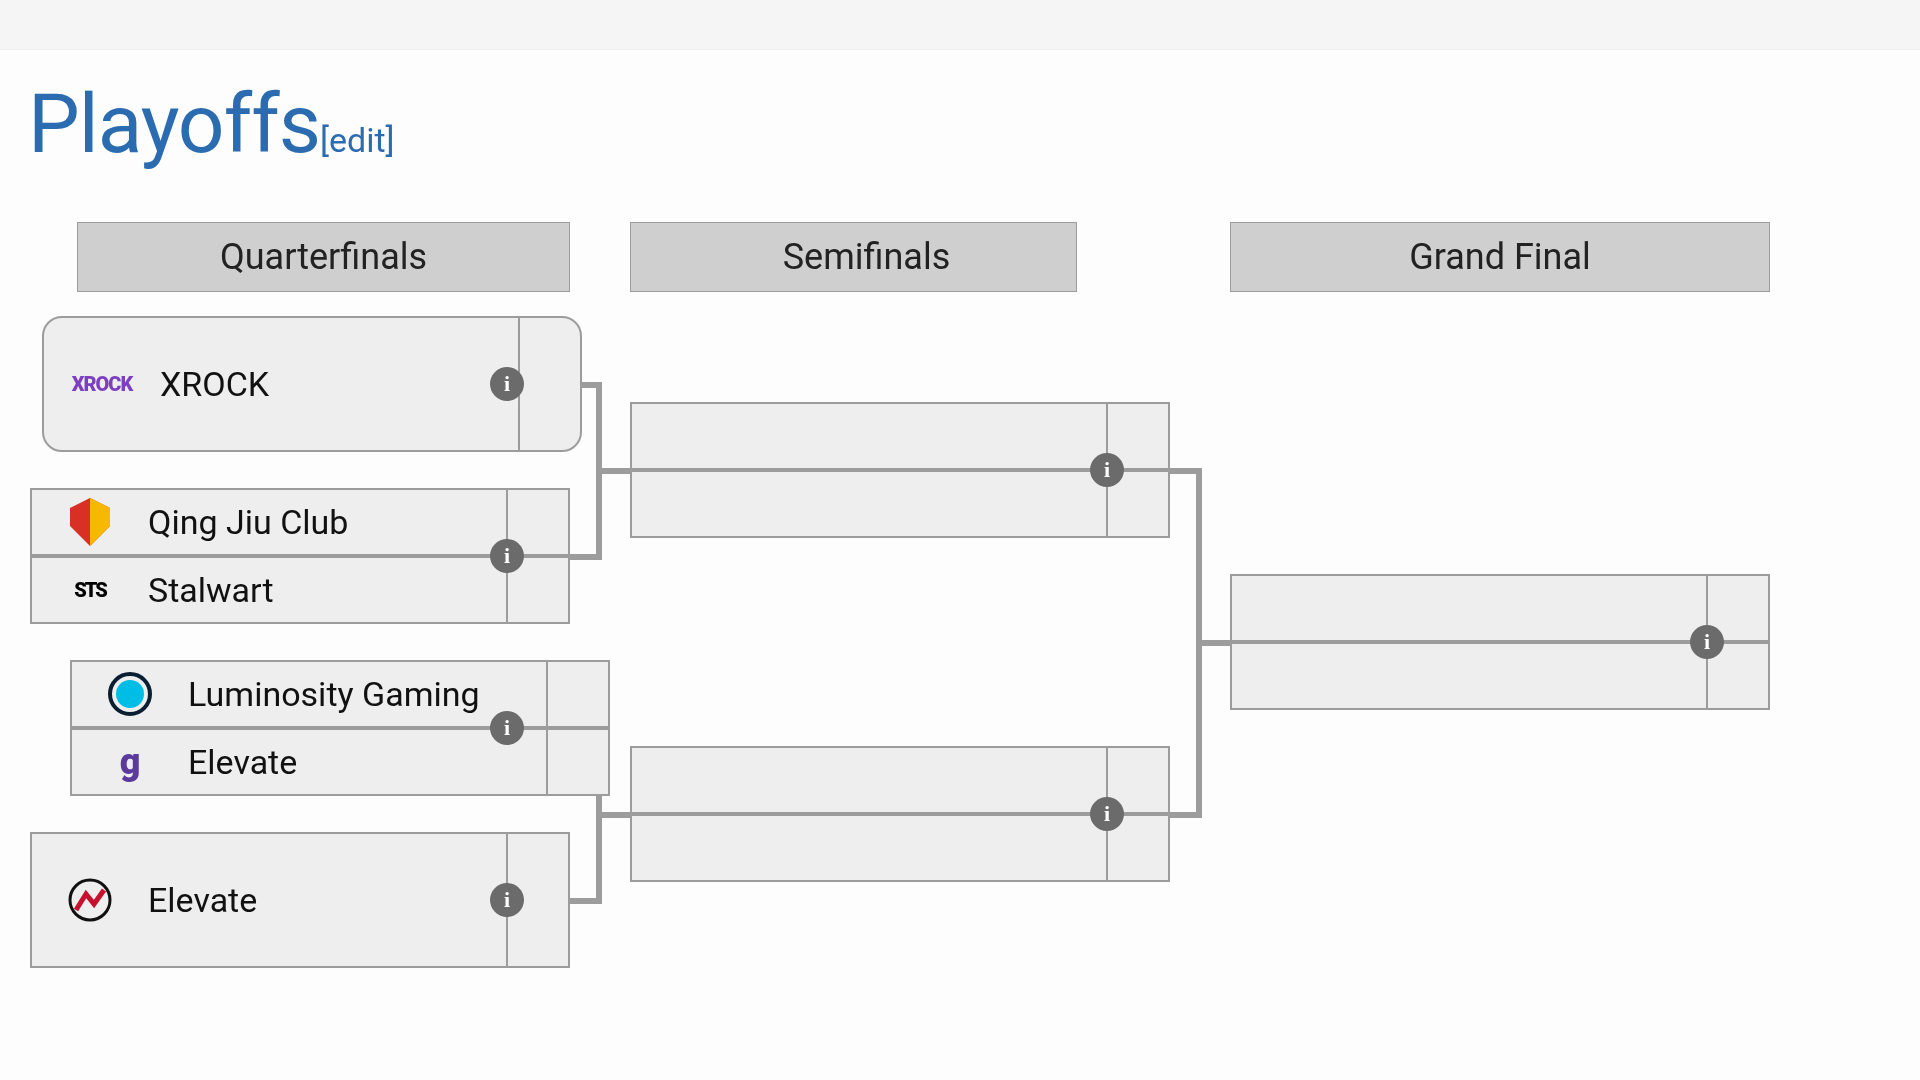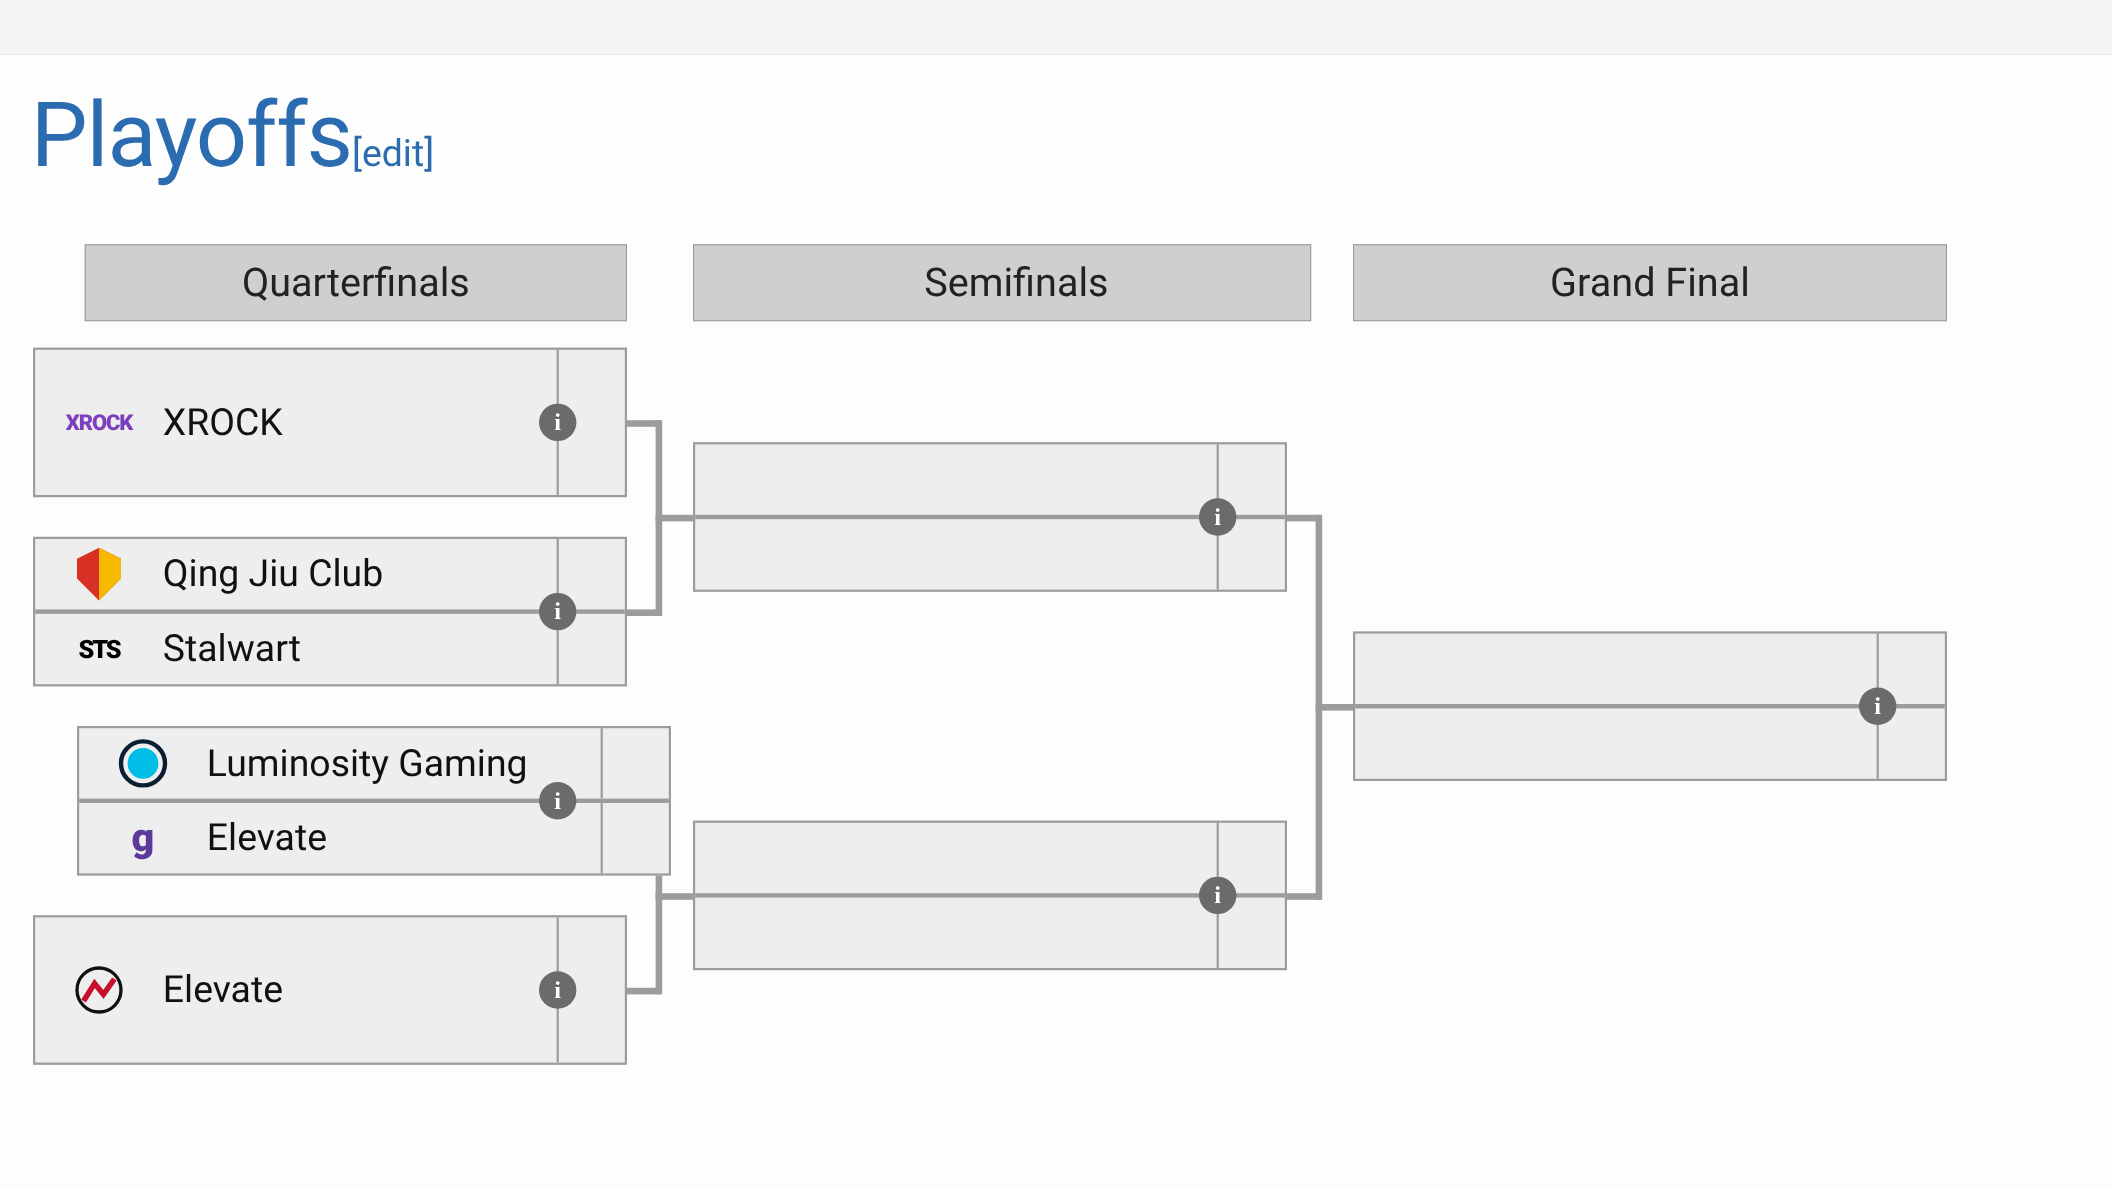--- a/index.html
+++ b/index.html
@@ -47,21 +47,21 @@
     height: 70px;
     background: #cfcfcf;
     border: 1px solid #9c9c9c;
     display: flex;
     align-items: center;
     justify-content: center;
     font-size: 36px;
     color: #222;
   }
   .rh-qf { left: 0; top: 0; width: 493px; margin-left: 47px; }
-  .rh-sf { left: 600px; top: 0; width: 562px; padding-left: 26px; }
+  .rh-sf { left: 600px; top: 0; width: 447px; padding-left: 26px; }
   .rh-gf { left: 1200px; top: 0; width: 540px; }
 
   .match {
     position: absolute;
     width: 540px;
     height: 136px;
     background: #eeeeee;
     border: 2px solid #9c9c9c;
     display: flex;
     flex-direction: column;
@@ -112,37 +112,37 @@
     z-index: 5;
   }
 
   .connector {
     position: absolute;
     background: #9c9c9c;
     z-index: 0;
   }
 
   
-  .qf1 { left: 0; top: 94px; }
+  .qf1 { left: 12px; top: 94px; border-radius: 20px; }
   .qf2 { left: 0; top: 266px; }
   .qf3 { left: 0; top: 438px; margin-left: 40px; }
   .qf4 { left: 0; top: 610px; }
 
   
   .sf1 { left: 600px; top: 180px; }
   .sf2 { left: 600px; top: 524px; }
 
   
   .gf1 { left: 1200px; top: 352px; }
 
   
   .logo-xrock { color: #7b3fbf; font-weight: 900; font-size: 20px; letter-spacing: -1px; }
   .logo-godlike { color: #d4a017; }
   .logo-qjc { color: #d93025; font-weight: 900; }
-  .logo-stalwart { color: #000; font-weight: 900; font-size: 23px; letter-spacing: -2px; }
+  .logo-stalwart { color: #000; font-weight: 900; font-size: 20px; letter-spacing: -2px; }
   .logo-luminosity { color: #00a0d6; }
   .logo-galorys { color: #5b3a9b; font-weight: 900; font-size: 36px; }
   .logo-elevate { color: #c8102e; }
   .logo-wolves { color: #d4a017; font-weight: 900; font-size: 18px;}
 </style>
 </head>
 <body>
 
 <div class="topbar"></div>
 

